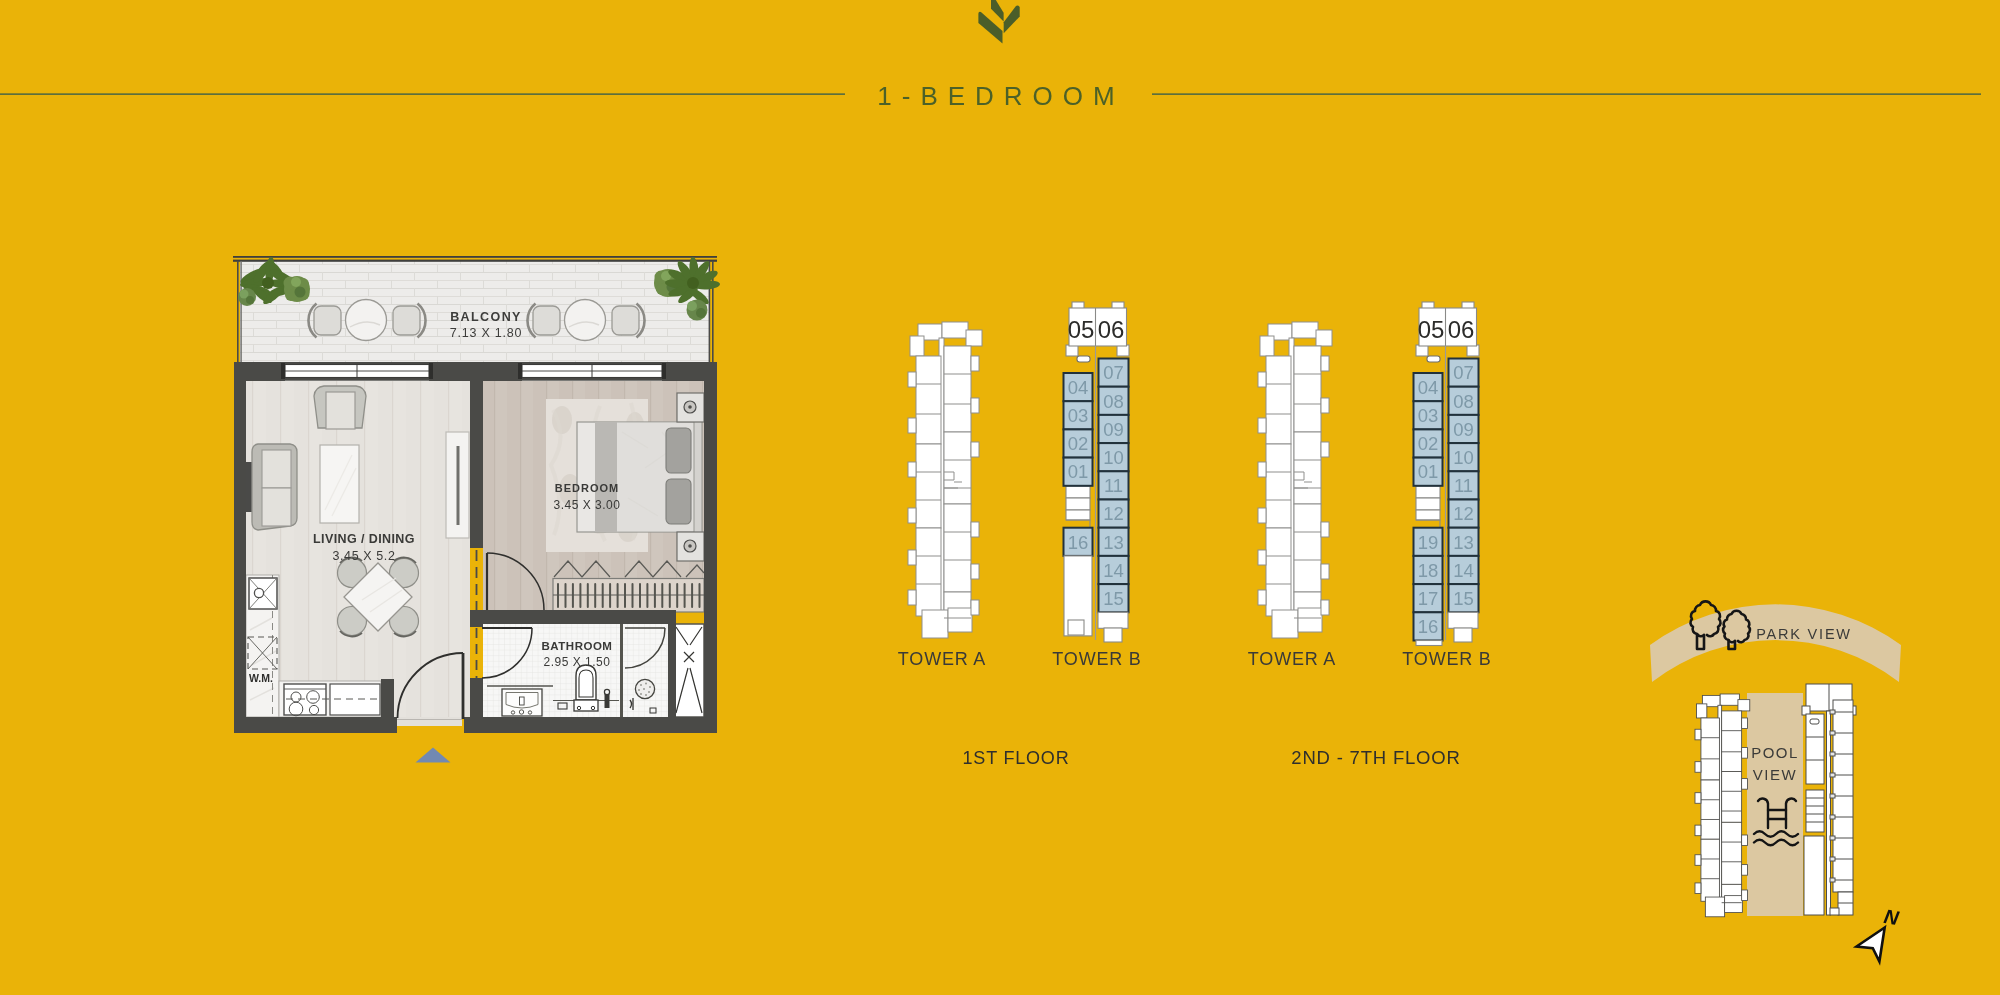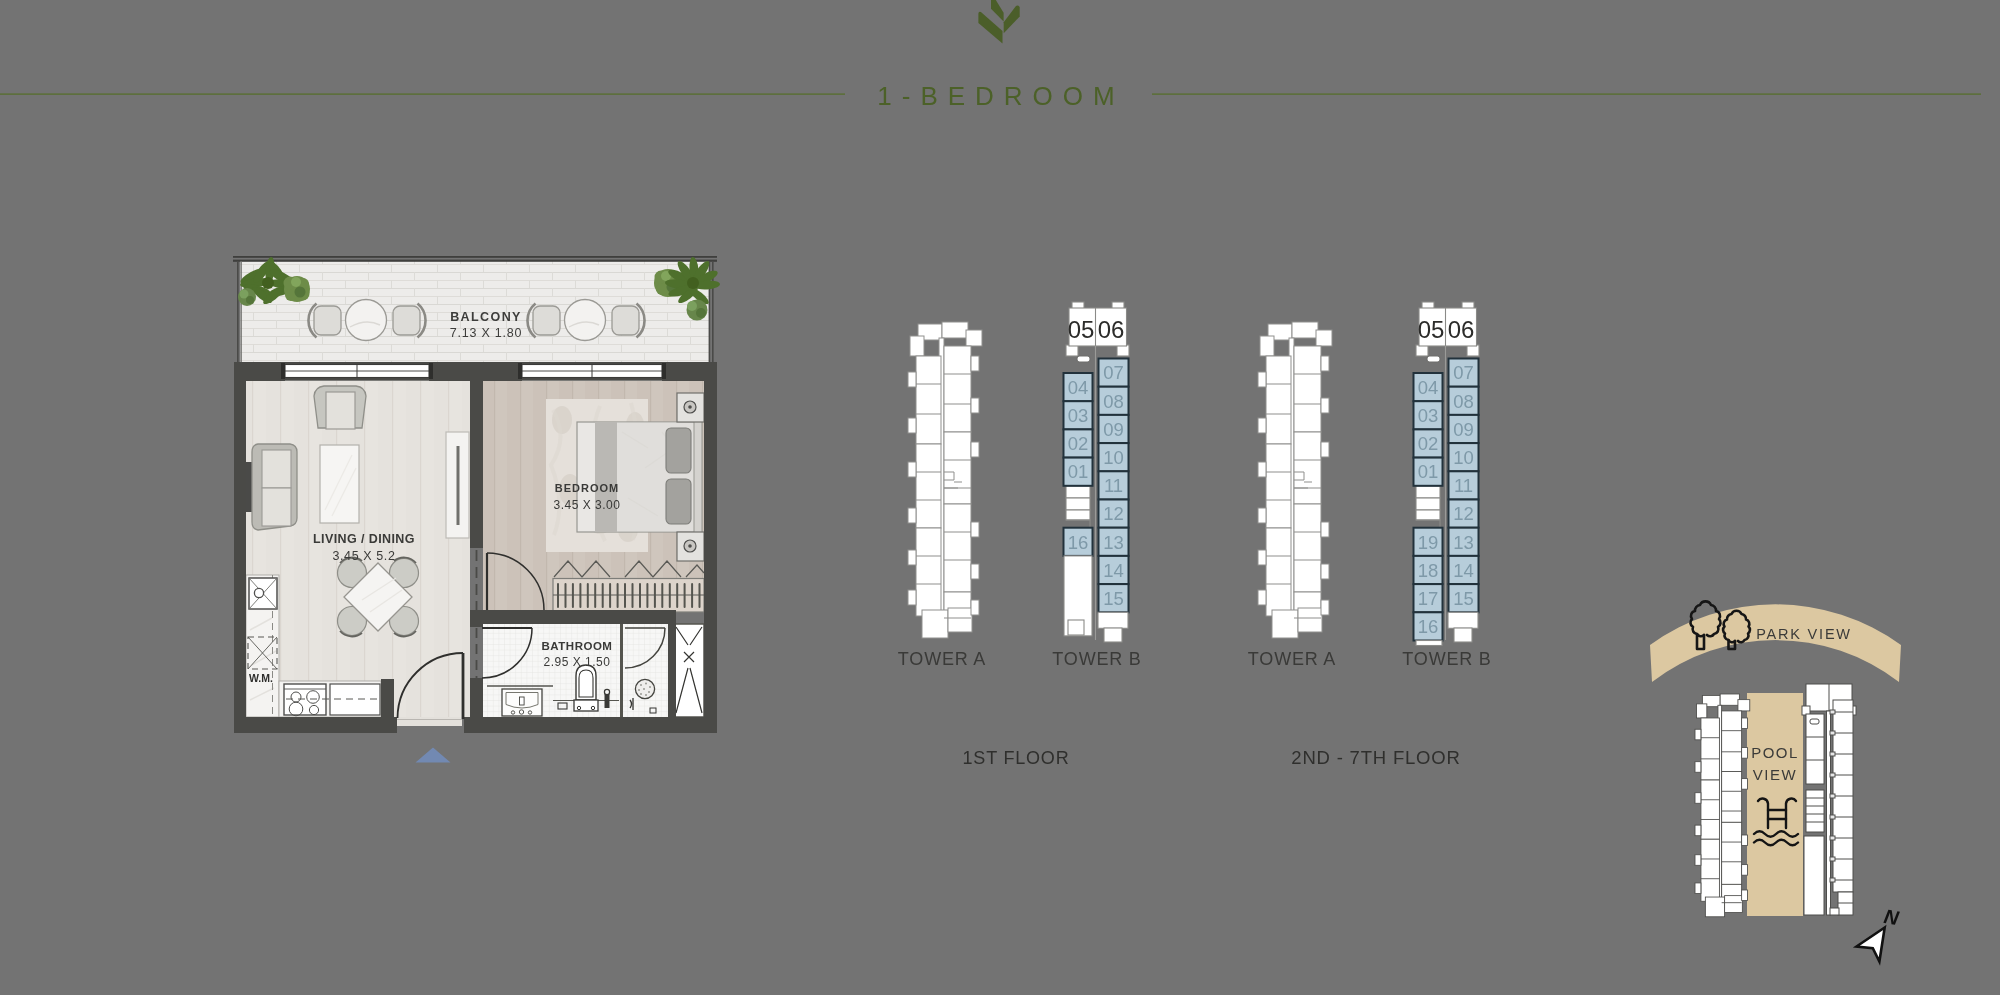--- a/index.html
+++ b/index.html
@@ -1,16 +1,16 @@
 <!DOCTYPE html>
 <html><head>
 <meta charset="utf-8">
 <style>
   html,body{margin:0;padding:0;background:#ffffff;}
-  .page{position:relative;width:2000px;height:995px;background:#737373;overflow:hidden;
+  .page{position:relative;width:2000px;height:995px;background:#eab308;overflow:hidden;
         font-family:"Liberation Sans", sans-serif;}
   text{font-family:"Liberation Sans", sans-serif;}
 </style>
 </head>
 <body>
 <div class="page">
 <svg width="2000" height="995" viewBox="0 0 2000 995" xmlns="http://www.w3.org/2000/svg">
 <defs>
   <pattern id="plankL" width="28" height="120" patternUnits="userSpaceOnUse">
     <rect width="28" height="120" fill="#e7e4df"></rect>

